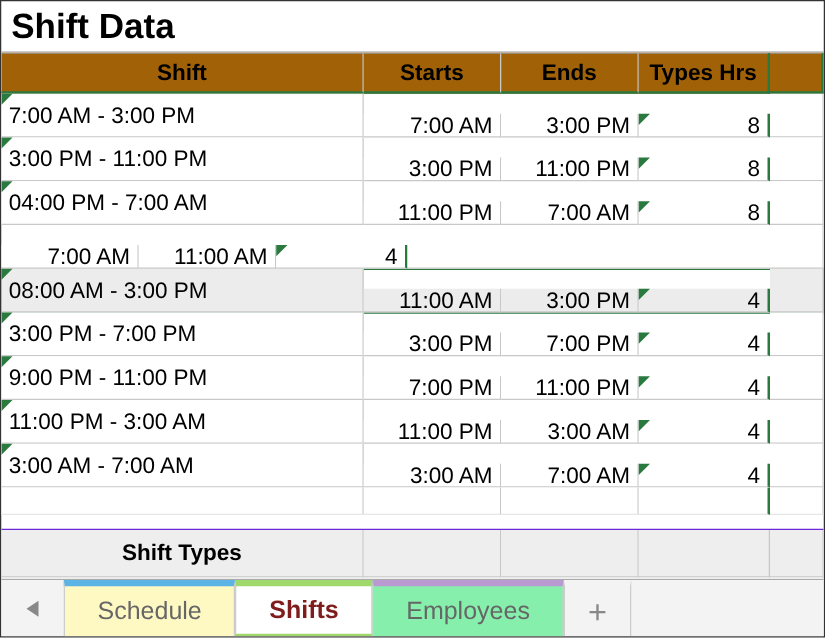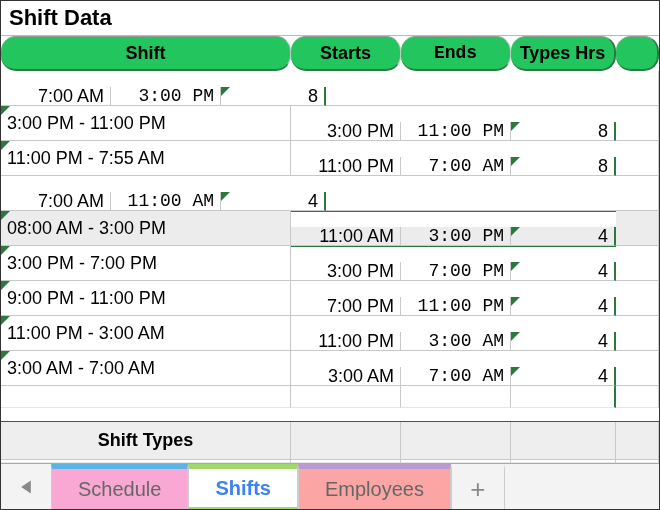--- a/index.html
+++ b/index.html
@@ -7,21 +7,21 @@
     font-family: Arial, Helvetica, sans-serif;
     background: #fff;
     width: 660px;
     height: 510px;
     overflow: hidden;
     border: 1px solid #333;
     display: flex;
     flex-direction: column;
   }
   .title {
-    font-size: 22px;
+    font-size: 28px;
     font-weight: bold;
     padding: 4px 8px 4px 8px;
     border-bottom: 1px solid #bbb;
   }
   .grid {
     flex: 1;
     display: flex;
     flex-direction: column;
     overflow: hidden;
   }
@@ -35,31 +35,30 @@
     border-bottom: 1px solid #c8c8c8;
     padding: 0 6px;
     display: flex;
     align-items: center;
     font-size: 18px;
     position: relative;
     background: #fff;
   }
   .cell.num { justify-content: flex-end; margin-top: 16px; }
   .row.header .cell {
-    background: #22c55e;
+    background: #a16207;
     font-weight: bold;
     justify-content: center;
     border-top: 1px solid #999;
     border-bottom: 2px solid #2a7a3f;
-    border-radius: 15px;
   }
   .row.header .cell:last-child { border-right: 2px solid #2a7a3f; }
   .c-shift  { width: 290px; }
   .c-starts { width: 110px; }
-  .c-ends   { width: 110px; font-family: Liberation Mono, monospace; }
+  .c-ends   { width: 110px; }
   .c-hrs    { width: 105px; border-right: 2px solid #2a7a3f; }
   .c-extra  { flex: 1; }
   .row.selected .cell { background: #ececec; }
   .row.selected { outline: 2px solid #2a7a3f; outline-offset: -1px; z-index: 2; }
   .row.data .cell { position: relative; }
   .tri::before {
     content: "";
     position: absolute;
     top: 0; left: 0;
     border-top: 9px solid #2a7a3f;
@@ -96,29 +95,29 @@
     padding: 0 26px;
     display: flex;
     align-items: center;
     font-size: 20px;
     color: #666;
     border-left: 1px solid #ccc;
     border-right: 1px solid #ccc;
     position: relative;
     cursor: pointer;
   }
-  .tab.schedule { border-top: 5px solid #5bb3e6; background:#f9a8d4; }
+  .tab.schedule { border-top: 5px solid #5bb3e6; background:#fef9c3; }
   .tab.shifts {
     border-top: 5px solid #9fd96b;
     background: #fff;
-    color: #3b82f6;
+    color: #7f1d1d;
     font-weight: bold;
     border-bottom: 2px solid #9fd96b;
   }
-  .tab.employees { border-top: 5px solid #b99ad1; background:#fca5a5; }
+  .tab.employees { border-top: 5px solid #b99ad1; background:#86efac; }
   .tab.add {
     width: 50px;
     justify-content: center;
     font-size: 26px;
     color: #888;
     border-top: 5px solid transparent;
   }
   .spacer-row .cell { height: 22px; }
 </style>
 </head>
@@ -129,34 +128,35 @@
 <div class="grid">
   <div class="row header">
     <div class="cell c-shift">Shift</div>
     <div class="cell c-starts">Starts</div>
     <div class="cell c-ends">Ends</div>
     <div class="cell c-hrs">Types Hrs</div>
     <div class="cell c-extra"></div>
   </div>
   <div id="rows">
       <div class="row data">
+        <div class="cell c-shift tri">7:00 AM - 3:00 PM</div>
         <div class="cell c-starts num">7:00 AM</div>
         <div class="cell c-ends num">3:00 PM</div>
         <div class="cell c-hrs num tri">8</div>
         <div class="cell c-extra"></div>
       </div>
       <div class="row data">
         <div class="cell c-shift tri">3:00 PM - 11:00 PM</div>
         <div class="cell c-starts num">3:00 PM</div>
         <div class="cell c-ends num">11:00 PM</div>
         <div class="cell c-hrs num tri">8</div>
         <div class="cell c-extra"></div>
       </div>
       <div class="row data">
-        <div class="cell c-shift tri">11:00 PM - 7:55 AM</div>
+        <div class="cell c-shift tri">04:00 PM - 7:00 AM</div>
         <div class="cell c-starts num">11:00 PM</div>
         <div class="cell c-ends num">7:00 AM</div>
         <div class="cell c-hrs num tri">8</div>
         <div class="cell c-extra"></div>
       </div>
       <div class="row data">
         <div class="cell c-starts num">7:00 AM</div>
         <div class="cell c-ends num">11:00 AM</div>
         <div class="cell c-hrs num tri">4</div>
         <div class="cell c-extra"></div>

